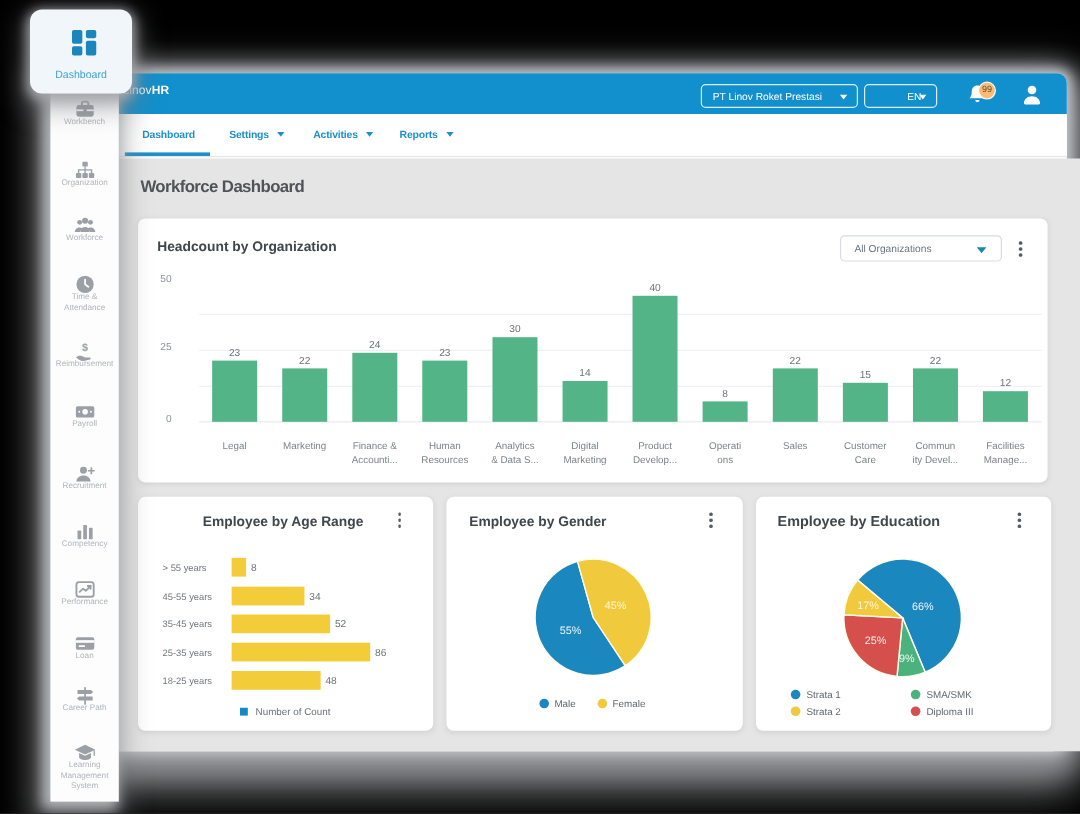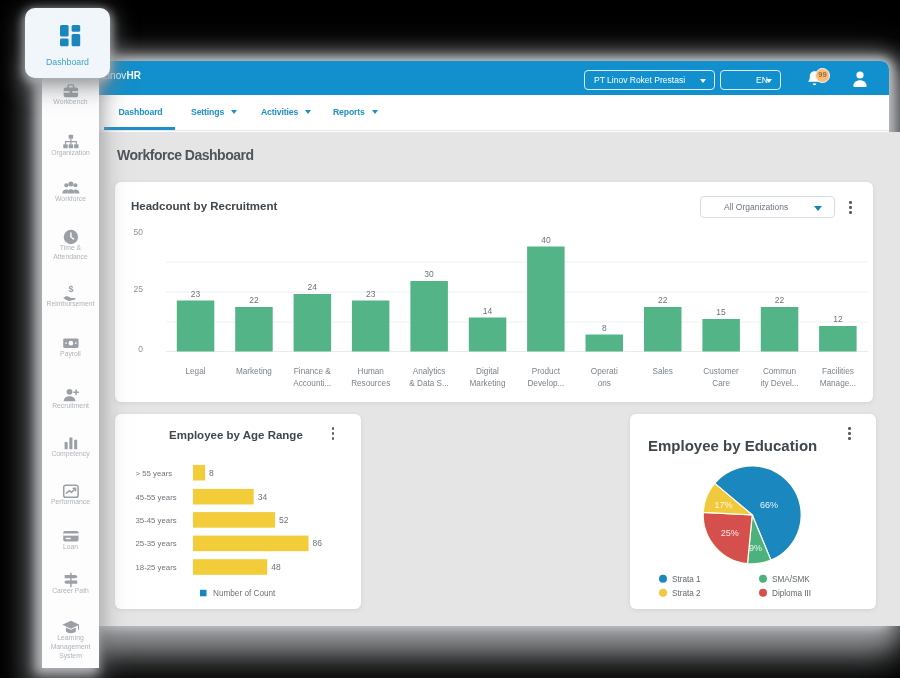--- a/index.html
+++ b/index.html
@@ -47,21 +47,21 @@
 .kebab { position:absolute; width:3px; }
 .kebab i { display:block; width:2.7px; height:2.7px; border-radius:50%; background:#565c62; margin-bottom:2.3px; }
 
 #bigcard  { left:16px; top:50px; width:758px; height:220px; }
 #agecard  { left:16px; top:282px; width:245.5px; height:195px; }
 #gencard  { left:273px; top:282px; width:247px; height:195px; }
 #educard  { left:531px; top:282px; width:245.5px; height:195px; }
 
 #orgdrop { position:absolute; left:585px; top:14px; width:134.5px; height:22px;
   border:1px solid #d8dce0; border-radius:4px; font-size:8.5px; color:#6b7280;
-  line-height:20px; padding-left:23px; background:#fff; }
+  line-height:20px; padding-left:11px; background:#fff; }
 #orgdrop .car { position:absolute; right:12px; top:8.5px; width:0; height:0;
   border-left:4px solid transparent; border-right:4px solid transparent; border-top:5px solid #1787ab; }
 
 
 #sidebar { position:absolute; left:42px; top:61px; width:57px; height:607px; background:#fdfdfe;
   box-shadow:-4px 3px 10px 3px rgba(180,183,187,1), -8px 10px 24px 10px rgba(125,127,130,.7); }
 .sbitem { position:absolute; left:0; width:57px; text-align:center; }
 .sbicon { height:16px; }
 .sblab { margin-top:0; font-size:6.8px; line-height:8.8px; color:#afb4b9; }
 
@@ -96,21 +96,21 @@
       <div class="tab" style="left:92px">Settings<span class="car"></span></div>
       <div class="tab" style="left:162px">Activities<span class="car"></span></div>
       <div class="tab" style="left:234px">Reports<span class="car"></span></div>
       <div id="underline"></div>
     </div>
 
     <div id="content">
       <div id="heading">Workforce Dashboard</div>
 
       <div class="card" id="bigcard">
-        <div class="ctitle" style="left:16px; top:17.5px; font-size:11.5px;">Headcount by Recruitment</div>
+        <div class="ctitle" style="left:16px; top:17.5px; font-size:11.5px;">Headcount by Organization</div>
         <div id="orgdrop">All Organizations<span class="car"></span></div>
         <div class="kebab" style="right:21px; top:19px;">
             <i></i>
             <i></i>
             <i></i>
           </div>
         <svg width="758" height="220" style="position:absolute;left:0;top:0;" viewBox="0 0 758 220">
 <line x1="51" y1="80" x2="753" y2="80" stroke="#eef0f3" stroke-width="1"></line>
 <line x1="51" y1="110" x2="753" y2="110" stroke="#eef0f3" stroke-width="1"></line>
 <line x1="51" y1="140" x2="753" y2="140" stroke="#eef0f3" stroke-width="1"></line>
@@ -187,23 +187,41 @@
 <rect x="78" y="121.6" width="115.5" height="15.6" fill="#f2cd39"></rect>
 <text x="197.5" y="132.4" font-size="8.5" fill="#6d737a">86</text>
 <text x="20.5" y="156.0" font-size="7.8" fill="#6f757c">18-25 years</text>
 <rect x="78" y="145.2" width="74.2" height="15.6" fill="#f2cd39"></rect>
 <text x="156.2" y="156.0" font-size="8.5" fill="#6d737a">48</text>
 <rect x="85" y="175.79999999999995" width="6.5" height="6.5" fill="#1587c5"></rect>
 <text x="98" y="182" font-size="8.2" fill="#6b7178">Number of Count</text>
         </svg>
       </div>
 
+      <div class="card" id="gencard">
+        <div class="ctitle" style="left:19px; top:15px; font-size:11.5px;">Employee by Gender</div>
+        <div class="kebab" style="right:25px; top:13px;">
+            <i></i>
+            <i></i>
+            <i></i>
+          </div>
+        <svg width="247" height="195" style="position:absolute;left:0;top:0;" viewBox="0 0 247 195">
+<path d="M122.3,100.4 L149.08,140.71 A48.4,48.4 0 1 1 109.28,53.78 Z" fill="#1a87bf" stroke="#fdfde9" stroke-width="1.2"></path>
+<path d="M122.3,100.4 L109.28,53.78 A48.4,48.4 0 0 1 149.08,140.71 Z" fill="#f1c93d" stroke="#fdfde9" stroke-width="1.2"></path>
+<text x="103.5" y="114" text-anchor="middle" font-size="9" fill="#eaf6fd">55%</text>
+<text x="141" y="93.5" text-anchor="middle" font-size="9" fill="#fdf6dc">45%</text>
+<circle cx="81.5" cy="172.29999999999995" r="4" fill="#1a87bf"></circle>
+<text x="90" y="175.29999999999995" font-size="8.2" fill="#61676d">Male</text>
+<circle cx="130" cy="172.29999999999995" r="4" fill="#f1c93d"></circle>
+<text x="138.5" y="175.29999999999995" font-size="8.2" fill="#61676d">Female</text>
+        </svg>
+      </div>
 
       <div class="card" id="educard">
-        <div class="ctitle" style="left:18px; top:23px; font-size:15px;">Employee by Education</div>
+        <div class="ctitle" style="left:18px; top:13px; font-size:12px;">Employee by Education</div>
         <div class="kebab" style="right:24.5px; top:13px;">
             <i></i>
             <i></i>
             <i></i>
           </div>
         <svg width="245" height="195" style="position:absolute;left:0;top:0;" viewBox="0 0 245 195">
 <path d="M122.2,100.9 L84.66,69.40 A49,49 0 1 1 140.95,146.17 Z" fill="#1a87bf" stroke="#fdfde9" stroke-width="1.2"></path>
 <path d="M122.2,100.9 L140.95,146.17 A49,49 0 0 1 117.50,149.67 Z" fill="#4cb27d" stroke="#fdfde9" stroke-width="1.2"></path>
 <path d="M122.2,100.9 L117.50,149.67 A49,49 0 0 1 73.27,98.34 Z" fill="#d5504c" stroke="#fdfde9" stroke-width="1.2"></path>
 <path d="M122.2,100.9 L73.27,98.34 A49,49 0 0 1 84.66,69.40 Z" fill="#f1c93d" stroke="#fdfde9" stroke-width="1.2"></path>

